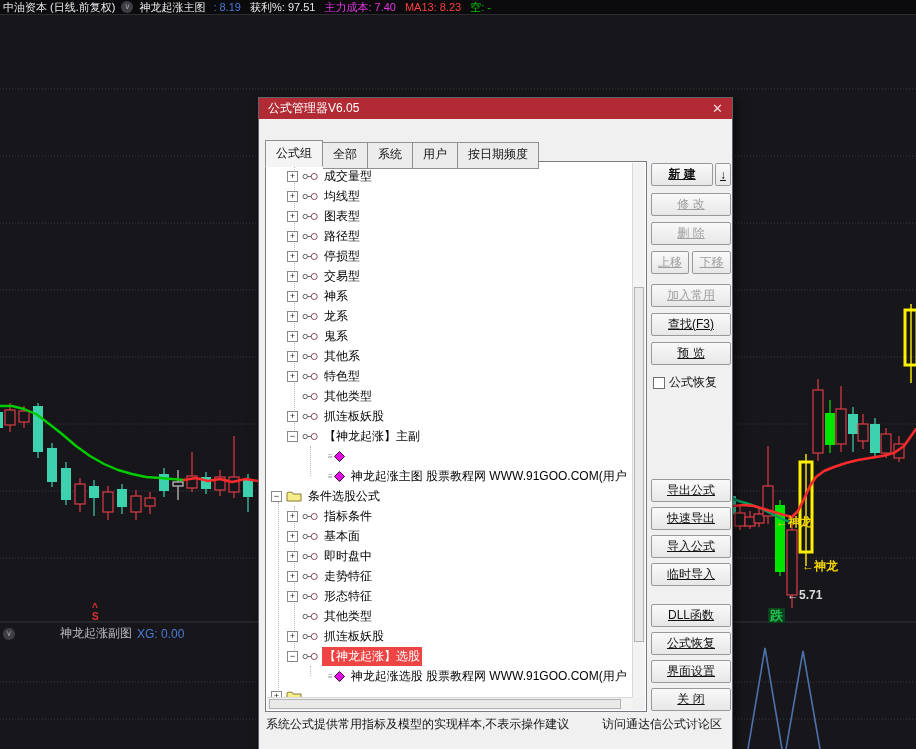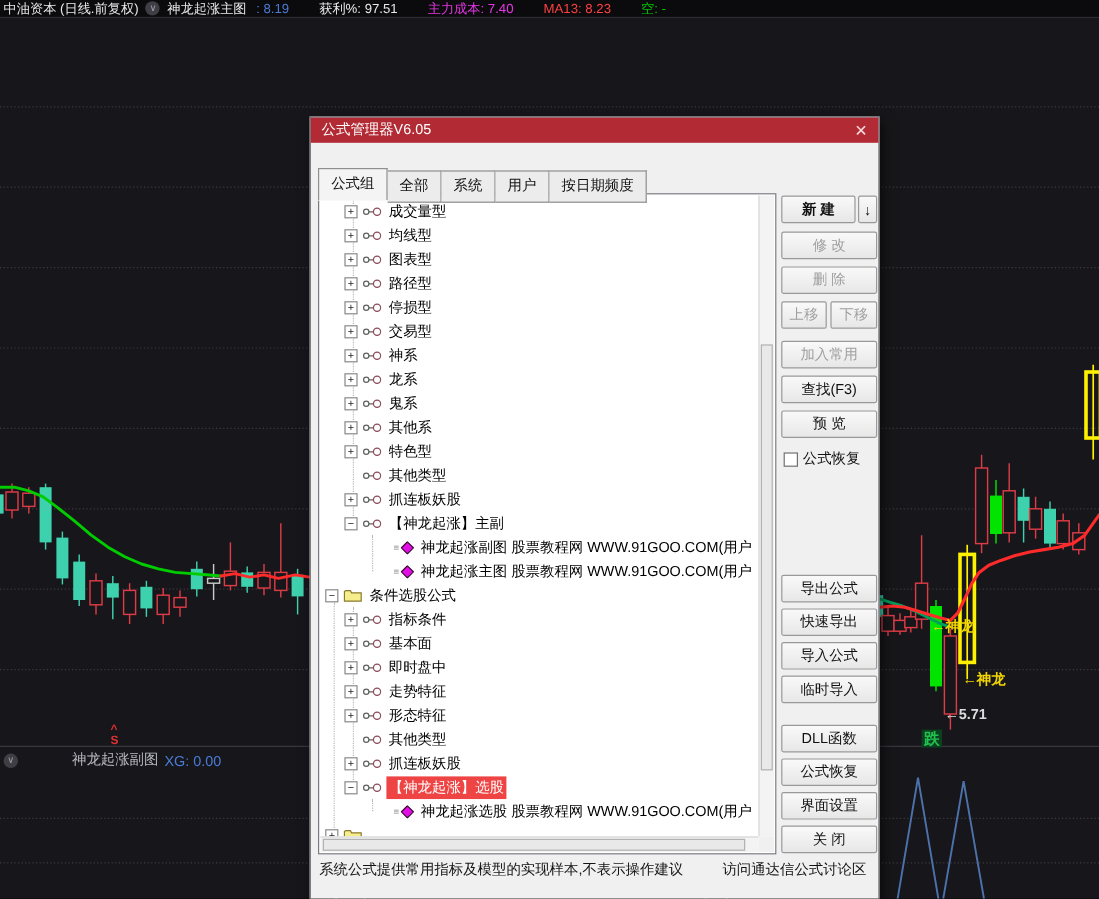--- a/index.html
+++ b/index.html
@@ -4,21 +4,21 @@
 <style>
   html,body{margin:0;padding:0;background:#000;}
   .stage{position:relative;width:916px;height:749px;background:#17171b;overflow:hidden;
          font-family:"Liberation Sans",sans-serif;}
   
   .topbar{position:absolute;left:0;top:0;width:916px;height:15px;background:#0b0b0d;
           border-bottom:1px solid #2c2c30;display:flex;align-items:center;gap:6px;
           padding:0 3px;font-size:11px;color:#e8e8e8;white-space:nowrap;z-index:3;box-sizing:border-box;}
   .circ{display:inline-flex;width:12px;height:12px;border-radius:50%;background:#3e3e44;
         color:#9aa0a8;align-items:center;justify-content:center;font-size:8px;line-height:1;flex:0 0 auto;}
-  #tb-values span{margin-left:25px;}
+  #tb-values span{margin-left:9px;}
   #tb-values span:first-child{margin-left:2px;}
   
   #bgchart{position:absolute;left:0;top:0;z-index:0;}
   .sublabel{position:absolute;left:3px;top:625px;display:flex;align-items:center;gap:5px;
             font-size:12px;z-index:1;white-space:nowrap;}
   .sub-title{color:#b9b9c1;margin-left:40px;}
   .sub-xg{color:#4a7cd6;}
   
   .dialog{position:absolute;left:258px;top:97px;width:475px;height:732px;background:#f0f0f0;
           border:1px solid #62626a;box-shadow:3px 4px 10px rgba(0,0,0,.6);z-index:5;box-sizing:border-box;}
@@ -47,21 +47,21 @@
   .vscroll{position:absolute;right:1px;top:1px;bottom:14px;width:13px;background:#f3f3f3;
            border-left:1px solid #d8d8d8;box-sizing:border-box;}
   .vthumb{position:absolute;left:1px;right:1px;top:124px;height:355px;background:#e9e9e9;border:1px solid #b2b2b2;box-sizing:border-box;}
   .hscroll{position:absolute;left:1px;right:14px;bottom:1px;height:13px;background:#f3f3f3;
            border-top:1px solid #d8d8d8;box-sizing:border-box;}
   .hthumb{position:absolute;left:2px;width:352px;top:1px;bottom:1px;background:#e9e9e9;border:1px solid #b2b2b2;box-sizing:border-box;}
   .scorner{position:absolute;right:1px;bottom:1px;width:13px;height:13px;background:#f0f0f0;}
   
   .btn{position:absolute;left:392px;width:80px;height:23px;background:linear-gradient(#f9f9f9,#e7e7e7);
        border:1px solid #999;border-radius:2px;font-size:12px;color:#111;display:flex;
-       align-items:center;justify-content:center;box-sizing:border-box;cursor:default;}
+       align-items:center;justify-content:center;box-sizing:border-box;cursor:default;text-decoration:underline;}
   .btn.dis{color:#9f9f9f;}
   .chk{position:absolute;left:394px;top:276px;display:flex;align-items:center;gap:4px;font-size:12px;color:#111;}
   .chkbox{width:12px;height:12px;background:#fff;border:1px solid #6f6f6f;box-sizing:border-box;}
   .status{position:absolute;left:7px;top:618px;right:4px;font-size:12px;color:#141414;white-space:nowrap;}
   .status-link{position:absolute;left:336px;top:0;}
 </style>
 </head>
 <body>
 
 <div class="stage">
@@ -356,21 +356,20 @@
             <span class="tlabel">【神龙起涨】主副</span>
           </div>
           <div class="trow" style="top: 283px; padding-left: 46px;">
             <span class="espace"></span>
             <span class="ticon">
               <span class="mini">≡</span>
               <svg width="11" height="11">
                 <polygon points="5.5,0.5 10.5,5.5 5.5,10.5 0.5,5.5" fill="#e20ee2" stroke="#3a083a"></polygon>
               </svg>
             </span>
-            <span class="tlabel">神龙起涨副图  股票教程网 WWW.91GOO.COM(用户</span>
           </div>
           <div class="trow" style="top: 303px; padding-left: 46px;">
             <span class="espace"></span>
             <span class="ticon">
               <span class="mini">≡</span>
               <svg width="11" height="11">
                 <polygon points="5.5,0.5 10.5,5.5 5.5,10.5 0.5,5.5" fill="#e20ee2" stroke="#3a083a"></polygon>
               </svg>
             </span>
             <span class="tlabel">神龙起涨主图  股票教程网 WWW.91GOO.COM(用户</span>

